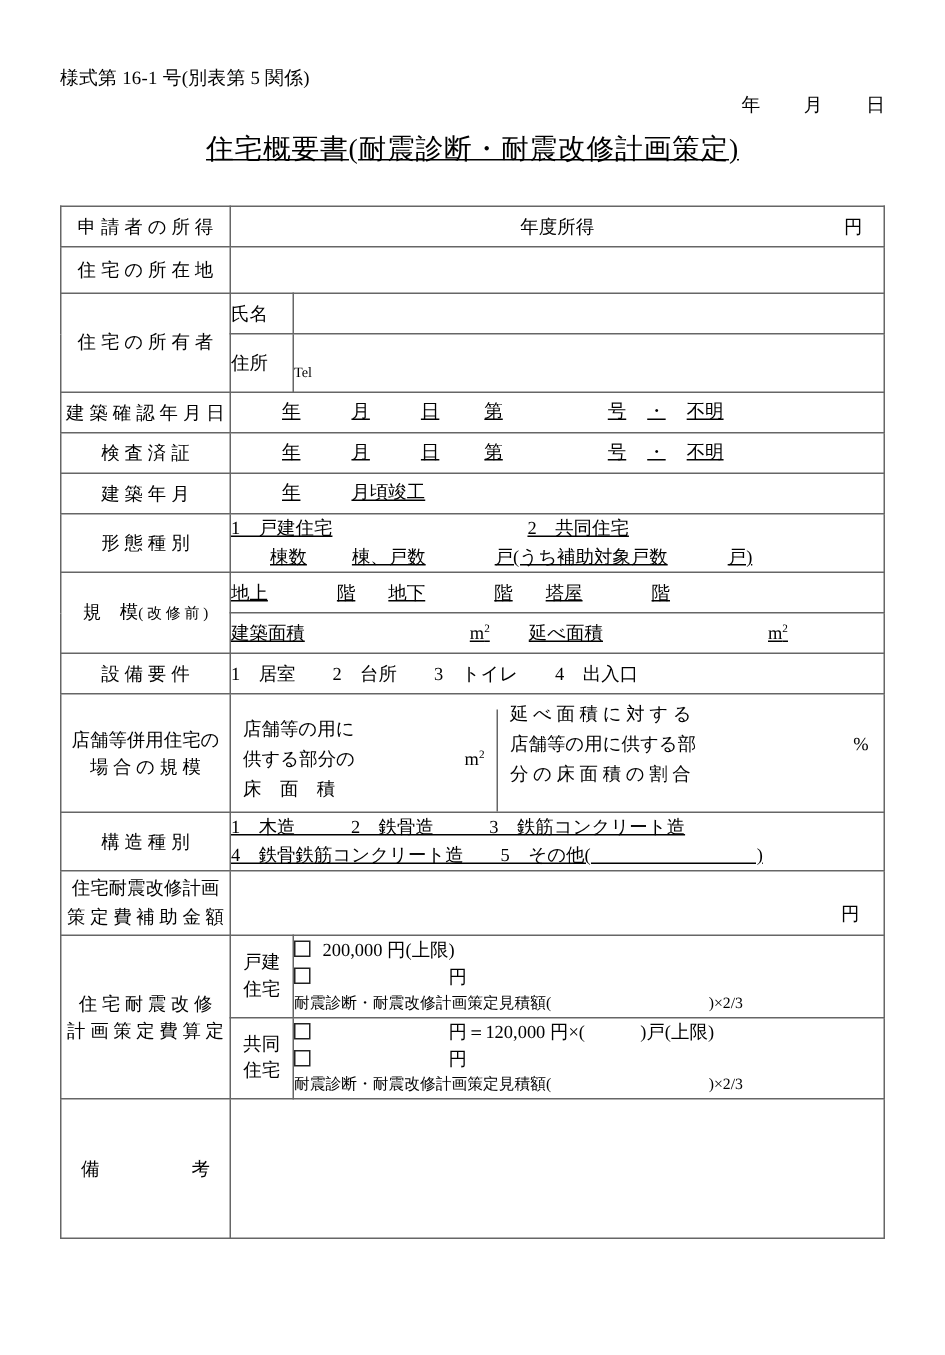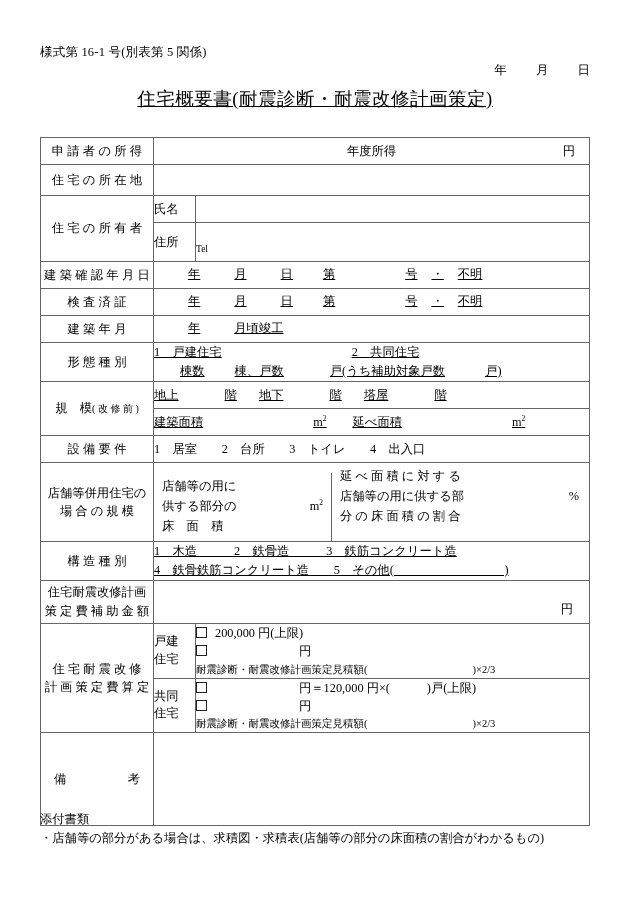--- a/index.html
+++ b/index.html
@@ -179,21 +179,21 @@
   .cb-cell { padding: 3px 8px 4px 8px; line-height: 1.5; }
   .cb-line { display: block; white-space: nowrap; }
   .est-line {
     display: block;
     white-space: nowrap;
     font-size: 10.5px;
     padding-top: 1px;
   }
   .vsub {
     width: 42px;
-    text-align: left;
+    text-align: center;
     padding: 2px 3px;
     line-height: 1.45;
     white-space: nowrap;
   }
   .vsub span { display: block; }
 
   .remarks-cell { height: 92px; }
 
   
   .footer {
@@ -395,18 +395,14 @@
       </tr>
 
       <tr>
         <td class="lbl remarks-cell">備　　　　　考</td>
         <td colspan="2" class="val remarks-cell"></td>
       </tr>
 
     </tbody>
   </table>
 
-  <div class="footer">
-    <span class="fline">添付書類</span>
-    <span class="fline">・店舗等の部分がある場合は、求積図・求積表(店舗等の部分の床面積の割合がわかるもの)</span>
-  </div>
 
 </div>
 
 </body></html>

